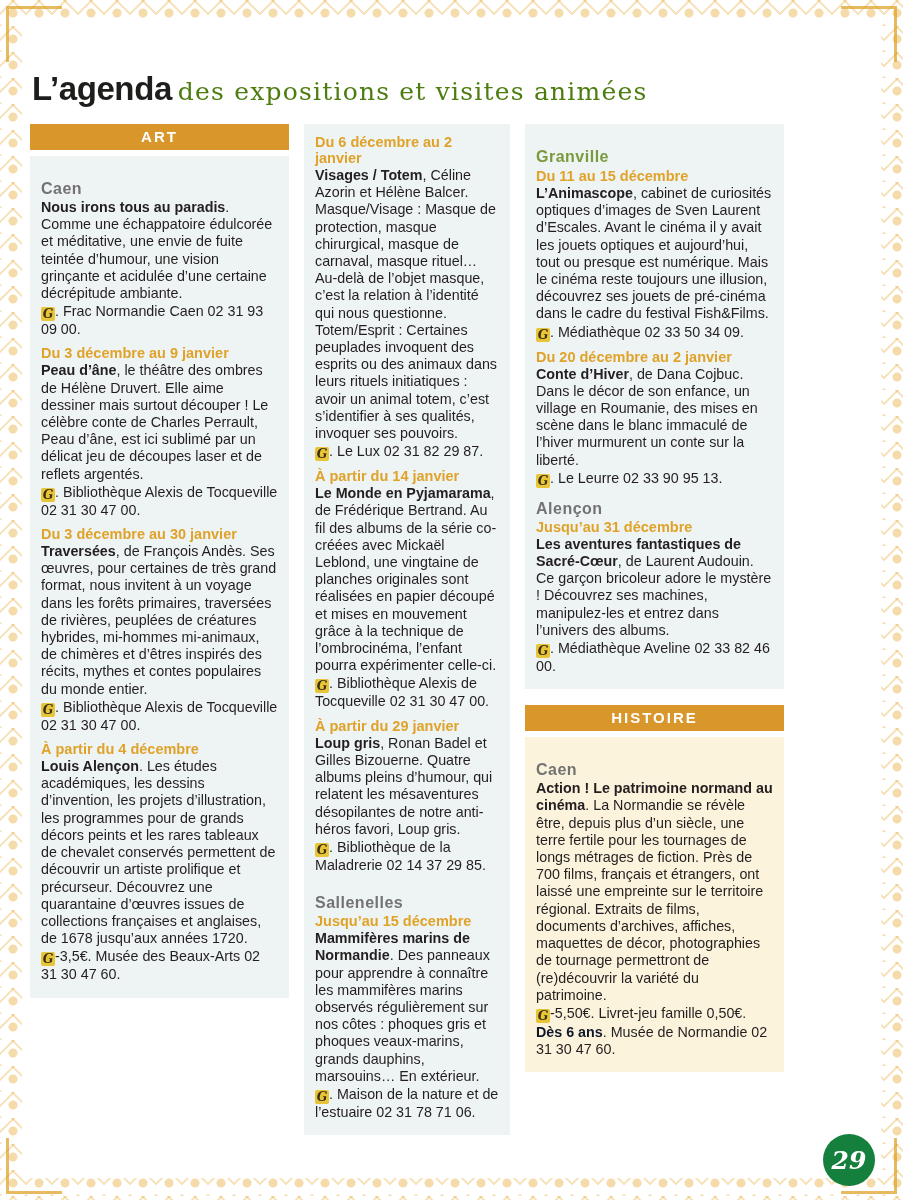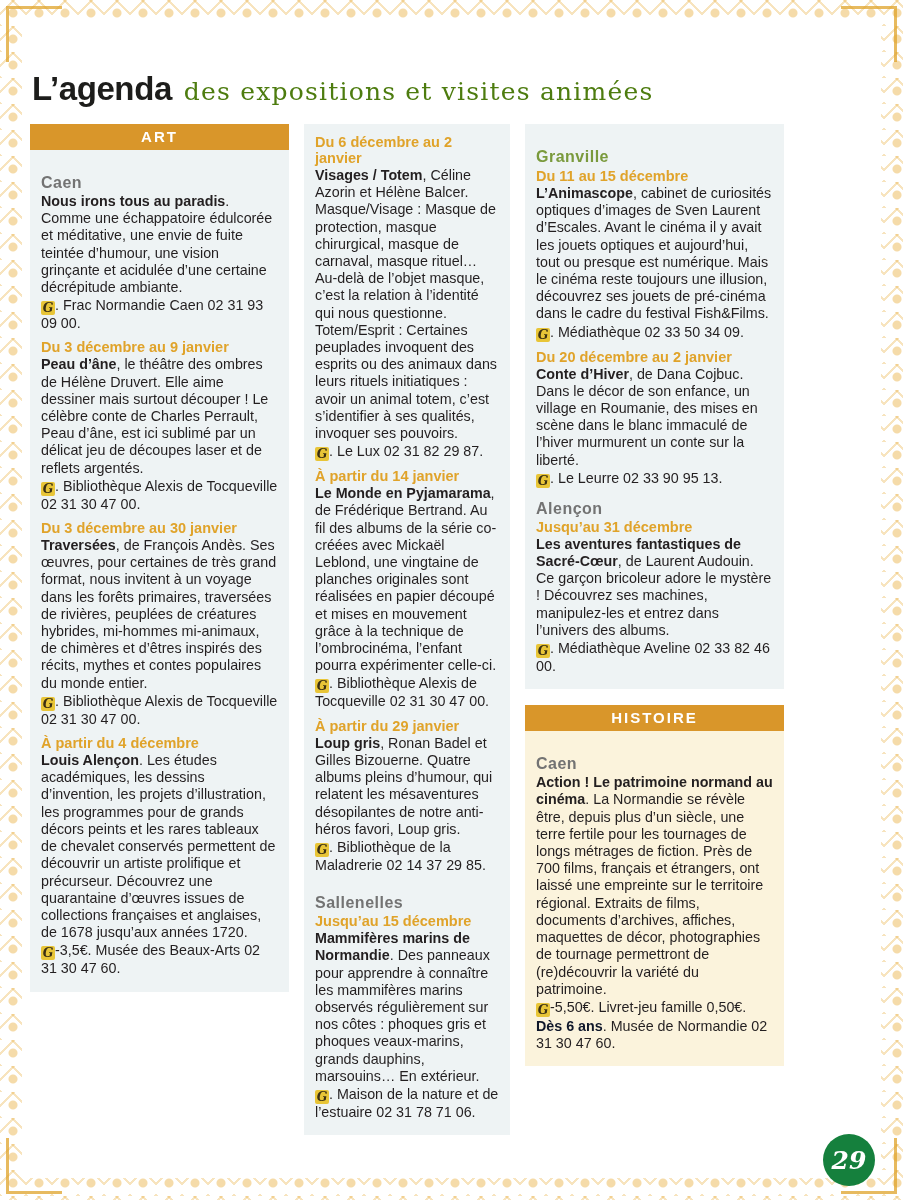--- a/index.html
+++ b/index.html
@@ -36,21 +36,21 @@
   .orn-bl { left:6px; bottom:6px; border-right:none; border-top:none; }
   .orn-br { right:6px; bottom:6px; border-left:none; border-top:none; }
 
   
   .content {
     position:absolute;
     left:30px; top:30px; width:843px; height:1140px;
   }
   
   .masthead {
-    display:flex; align-items:baseline; gap:12px;
+    display:flex; align-items:baseline; gap:6px;
     padding-left:2px; margin-top:28px;
   }
   .masthead .lagenda {
     font-family:"Liberation Sans", sans-serif;
     font-weight:bold; font-size:33px; color:#1d1d1b;
     letter-spacing:-0.4px;
   }
   .masthead .subtitle {
     font-family:"DejaVu Serif", serif;
     font-size:25px; color:#4d7c0f;
@@ -74,20 +74,21 @@
 
   .section-banner {
     background:#d9962a;
     color:#ffffff;
     font-family:"Liberation Sans", sans-serif;
     font-weight:bold;
     font-size:15px;
     letter-spacing:2px;
     text-align:center;
     padding:4px 0 5px 0;
+    margin-bottom:6px;
   }
 
   .city {
     font-family:"Liberation Sans", sans-serif;
     font-weight:bold;
     font-size:16px;
     color:#737373;
     letter-spacing:.5px;
     margin:4px 0 1px 0;
   }

